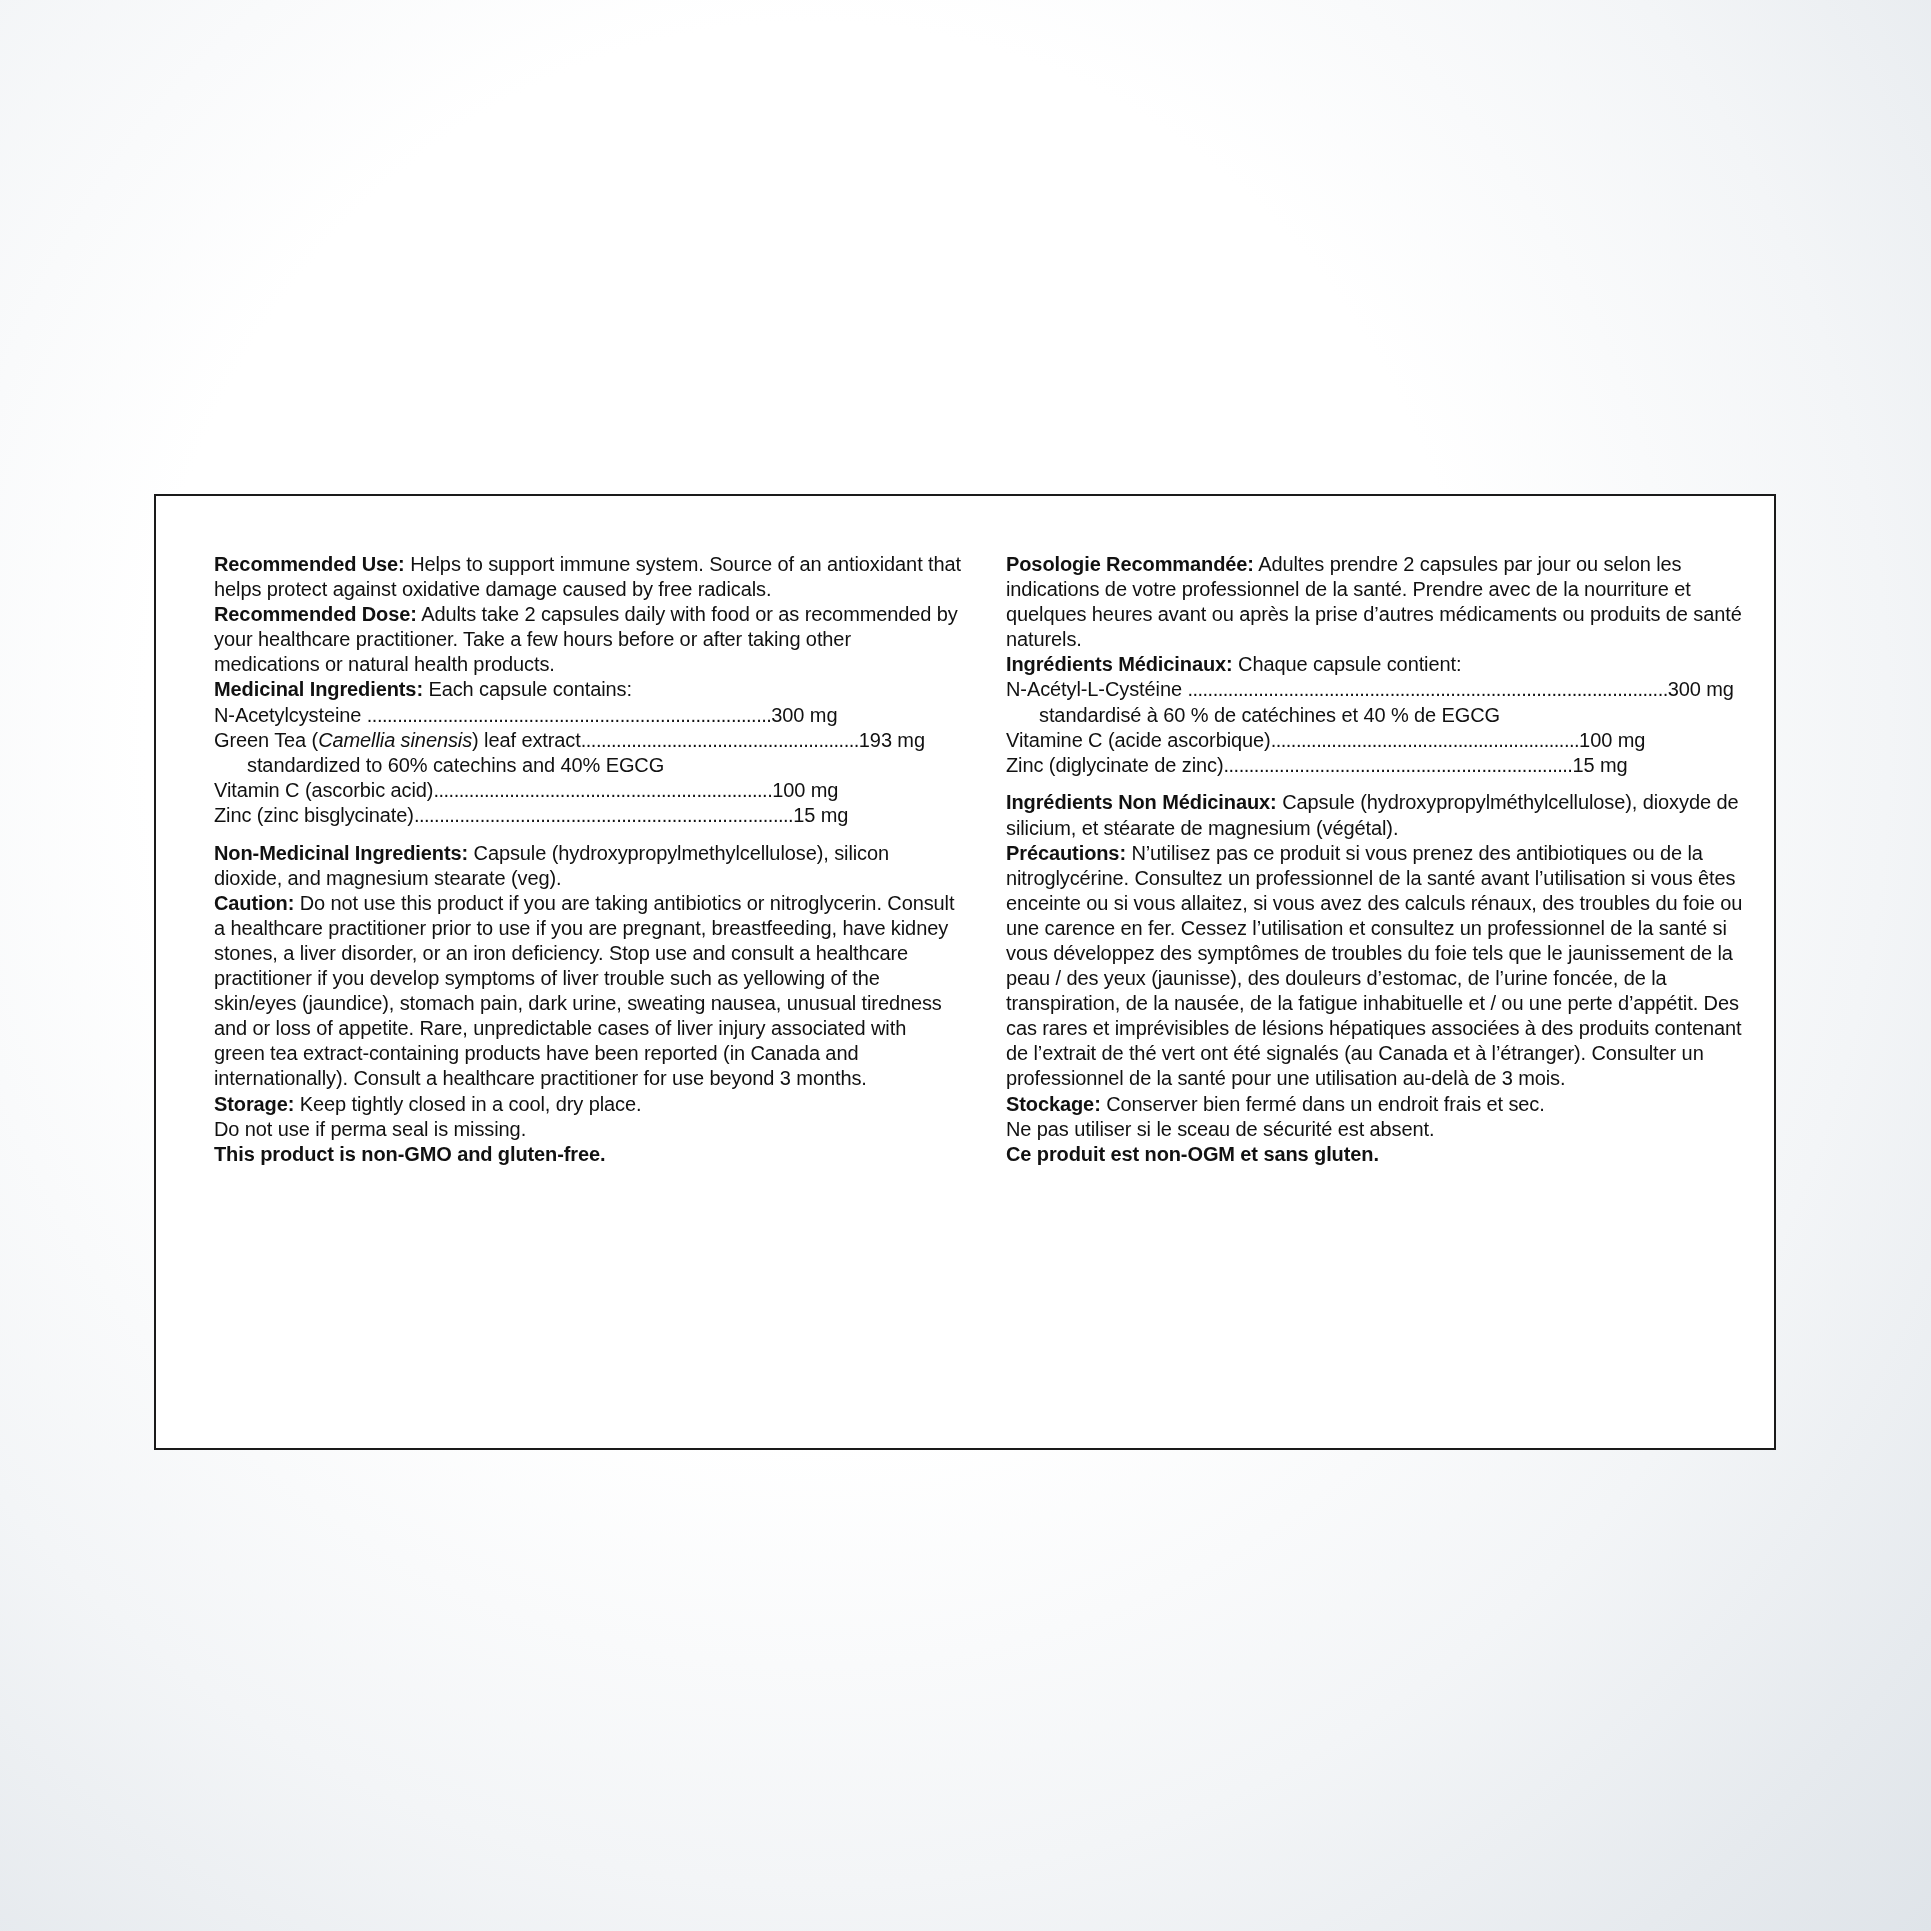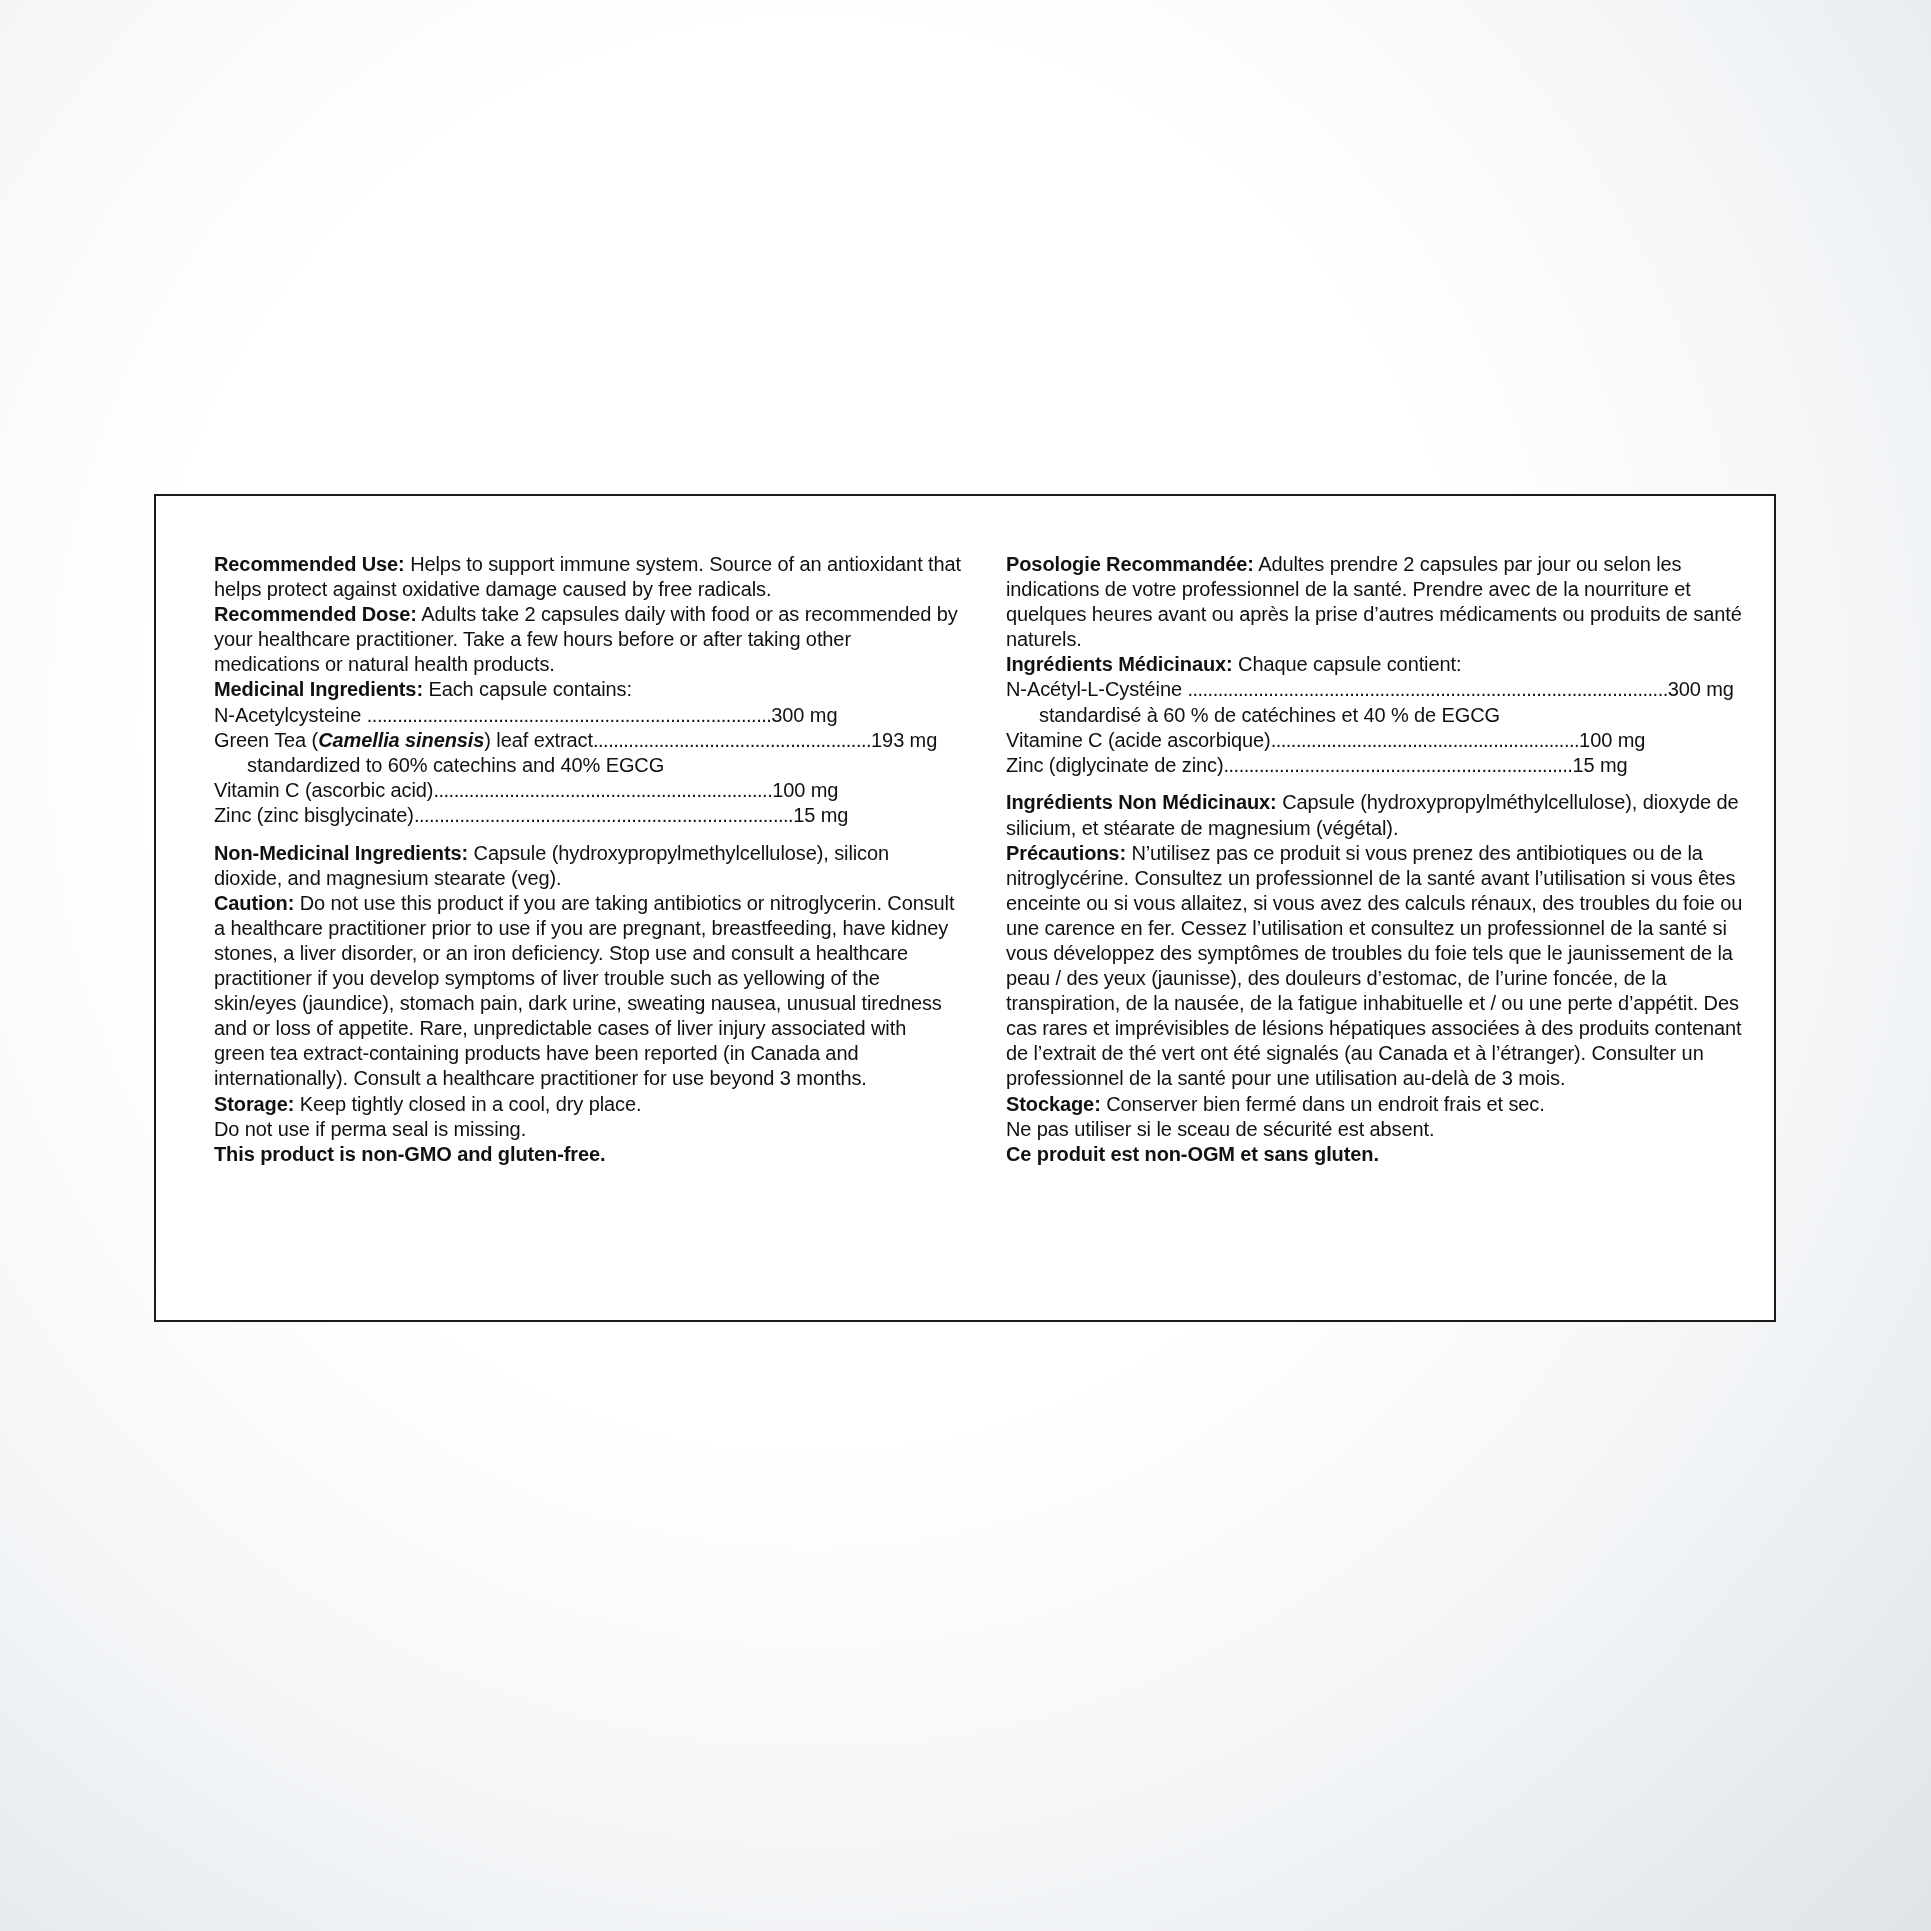--- a/index.html
+++ b/index.html
@@ -12,21 +12,21 @@
     background: radial-gradient(ellipse at 42% 38%, #ffffff 0%, #ffffff 42%, #f3f5f7 68%, #e6eaee 88%, #dfe4e9 100%);
     font-family: "Liberation Sans", sans-serif;
     -webkit-font-smoothing: antialiased;
   }
 
   .label-panel {
     position: absolute;
     left: 154px;
     top: 494px;
     width: 1622px;
-    height: 828px;
+    height: 956px;
     background: #ffffff;
     border: 2.9px solid #1a1a1a;
     box-sizing: border-box;
   }
 
   .columns {
     position: absolute;
     left: 0;
     top: 0;
     width: 100%;
@@ -61,21 +61,20 @@
   .block.tight {
     margin-bottom: 0;
   }
 
   b, .bold {
     font-weight: bold;
   }
 
   i, .ital {
     font-style: italic;
-    font-weight: bold;
   }
 
   .ing-head {
     margin-bottom: 1.9px;
   }
 
   .ing-line {
     white-space: nowrap;
     overflow: hidden;
   }

